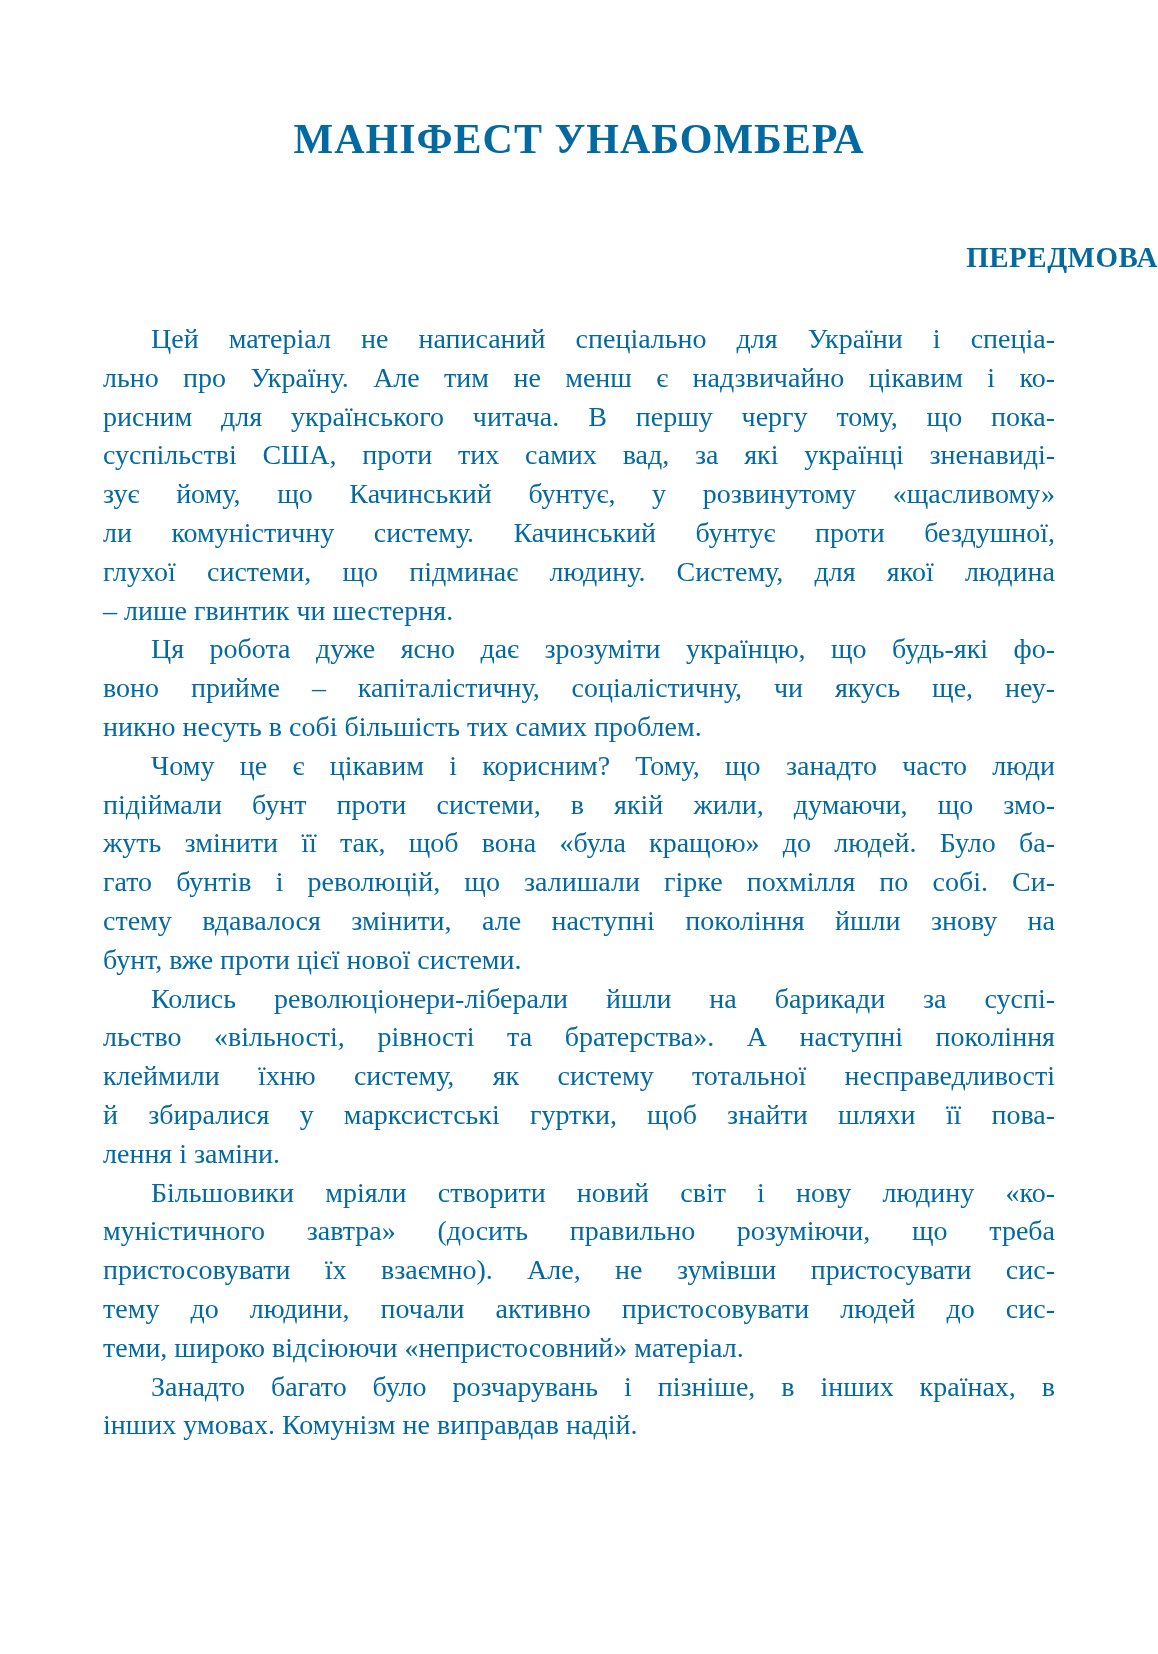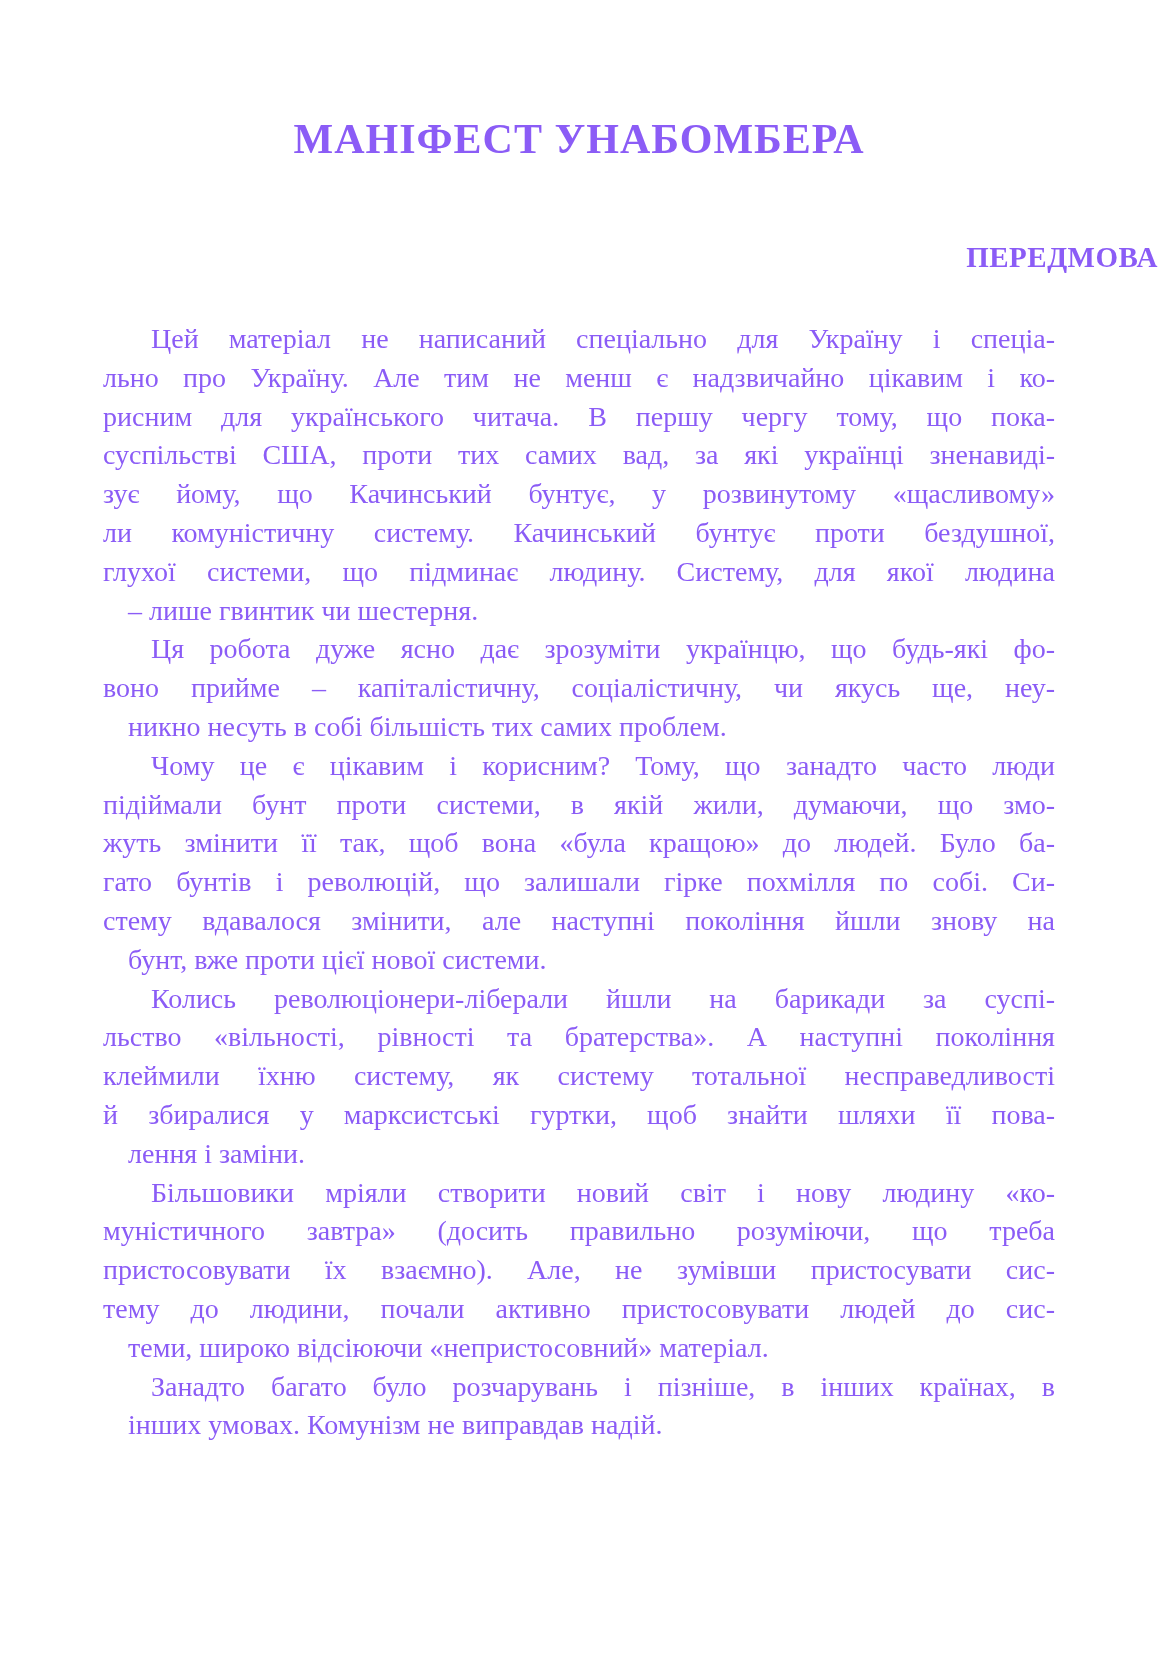--- a/index.html
+++ b/index.html
@@ -7,21 +7,21 @@
     padding: 0;
     background: #ffffff;
   }
   .page {
     position: relative;
     width: 1158px;
     height: 1654px;
     background: #ffffff;
     overflow: hidden;
     font-family: "Liberation Serif", "DejaVu Serif", serif;
-    color: #8b5cf6;
+    color: #0369a1;
   }
   .doc-title {
     position: absolute;
     top: 118px;
     left: 0;
     width: 100%;
     margin: 0;
     text-align: center;
     font-size: 42px;
     font-weight: bold;
@@ -52,31 +52,30 @@
     white-space: nowrap;
     text-align: justify;
     text-align-last: justify;
   }
   .line.first {
     text-indent: 48px;
   }
   .line.last {
     text-align-last: left;
     white-space: normal;
-    margin-left: 25px;
   }
 </style>
 </head>
 <body>
 
 <div class="page">
   <h1 class="doc-title">МАНІФЕСТ УНАБОМБЕРА</h1>
   <h2 class="section-title">ПЕРЕДМОВА</h2>
   <div class="content">
-      <div class="line first">Цей матеріал не написаний спеціально для Україну і спеціа-</div>
+      <div class="line first">Цей матеріал не написаний спеціально для України і спеціа-</div>
       <div class="line">льно про Україну. Але тим не менш є надзвичайно цікавим і ко-</div>
       <div class="line">рисним для українського читача. В першу чергу тому, що пока-</div>
       <div class="line">суспільстві США, проти тих самих вад, за які українці зненавиді-</div>
       <div class="line">зує йому, що Качинський бунтує, у розвинутому «щасливому»</div>
       <div class="line">ли комуністичну систему. Качинський бунтує проти бездушної,</div>
       <div class="line">глухої системи, що підминає людину. Систему, для якої людина</div>
       <div class="line last">– лише гвинтик чи шестерня.</div>
       <div class="line first">Ця робота дуже ясно дає зрозуміти українцю, що будь-які фо-</div>
       <div class="line">воно прийме – капіталістичну, соціалістичну, чи якусь ще, неу-</div>
       <div class="line last">никно несуть в собі більшість тих самих проблем.</div>

